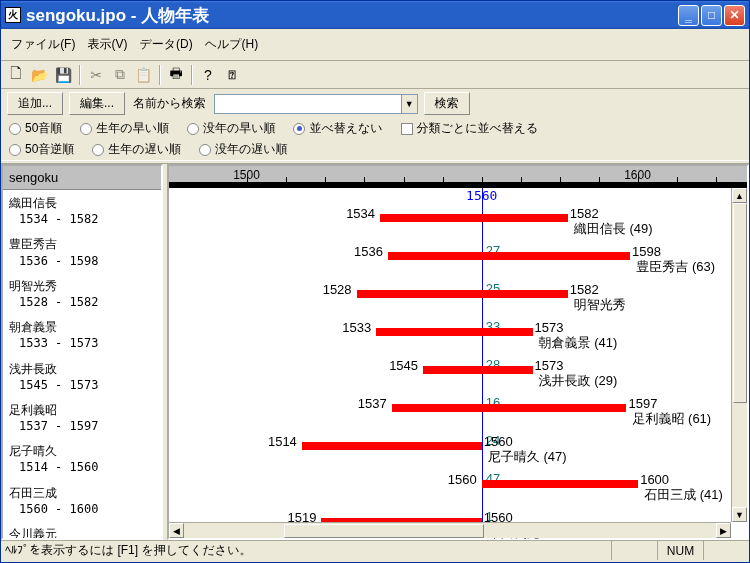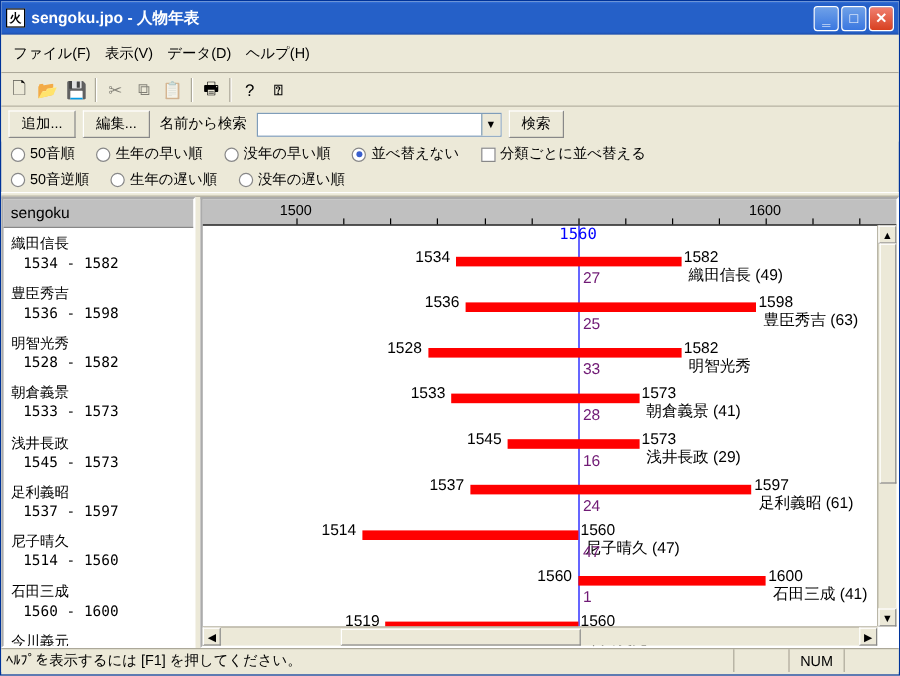--- a/index.html
+++ b/index.html
@@ -1,19 +1,19 @@
 <!DOCTYPE html>
 <html><head>
 <meta charset="utf-8">
 <style>
 * { box-sizing: border-box; margin: 0; padding: 0; font-family: "MS UI Gothic", "MS PGothic", sans-serif; font-size: 12px; }
 body { background: #ece9d8; width: 750px; height: 563px; overflow: hidden; border: 1px solid #003399; }
 .titlebar { height: 28px; background: linear-gradient(#3a77e0,#2560c8 8%,#2560c8 92%,#1a4aa8); color: #fff; display: flex; align-items: center; padding: 0 4px; }
 .titlebar .appicon { width: 16px; height: 16px; background: #fff; border: 1px solid #000; margin-right: 5px; display: inline-flex; align-items: center; justify-content: center; color: #000; font-size: 10px; font-weight: bold; }
-.titlebar .title { flex: 1; font-weight: bold; font-size: 13px; }
+.titlebar .title { flex: 1; font-weight: bold; font-size: 17px; }
 .winbtns { display: flex; gap: 2px; }
 .winbtn { width: 21px; height: 21px; background: linear-gradient(#6fa1e8,#3a77e0); border: 1px solid #fff; border-radius: 3px; color: #fff; display: flex; align-items: center; justify-content: center; font-weight: bold; font-size: 12px; cursor: pointer; }
 .winbtn.close { background: linear-gradient(#f08070,#d84020); }
 .menubar { height: 32px; background: #ece9d8; display: flex; align-items: center; padding: 0 4px; border-bottom: 1px solid #aca899; }
 .menubar span { padding: 2px 6px; cursor: pointer; }
 .toolbar { height: 28px; background: #ece9d8; display: flex; align-items: center; padding: 2px 4px; gap: 2px; border-bottom: 1px solid #aca899; }
 .tbtn { width: 22px; height: 22px; display: flex; align-items: center; justify-content: center; cursor: pointer; font-size: 14px; }
 .tsep { width: 1px; height: 20px; border-left: 1px solid #aca899; border-right: 1px solid #fff; margin: 0 2px; }
 .ctrlrow { display: flex; align-items: center; gap: 6px; padding: 3px 6px; background: #ece9d8; }
 .btn3d { padding: 2px 10px; background: #ece9d8; border: 1px solid #888; border-top-color: #fff; border-left-color: #fff; cursor: pointer; }
@@ -28,29 +28,29 @@
 .check-box { width: 12px; height: 12px; border: 1px solid #888; background: #fff; display: inline-block; }
 .splitter { height: 4px; background: #ece9d8; border-top: 1px solid #fff; border-bottom: 1px solid #aca899; }
 .main { display: flex; height: 376px; }
 .sidebar { width: 162px; border: 2px inset #fff; background: #fff; display: flex; flex-direction: column; }
 .side-head { background: #c0c0c0; padding: 4px 6px; border-bottom: 1px solid #888; font-size: 13px; }
 .side-list { flex: 1; overflow: auto; padding: 2px 6px; }
 .pitem { padding: 3px 0 6px; font-size: 13px; line-height: 1.35; }
 .pitem .dates { padding-left: 10px; font-family: "MS Gothic", monospace; }
 .vsplit { width: 4px; background: #ece9d8; }
 .timeline { flex: 1; border: 2px inset #fff; background: #fff; position: relative; }
-.ruler { height: 22px; background: #c0c0c0; position: relative; border-bottom: 1px solid #000000; font-size: 13px; }
+.ruler { height: 22px; background: #c0c0c0; position: relative; border-bottom: 6px solid #000000; font-size: 13px; }
 .ruler .tick { position: absolute; top: 2px; }
 .ruler .tk { position: absolute; bottom: 0; width: 1px; height: 5px; background: #000; }
 .tbody { position: absolute; top: 22px; left: 0; right: 16px; bottom: 16px; padding-left: 15px; }
 .current-line { position: absolute; top: 0; bottom: 0; width: 1px; background: #0000ff; }
 .current-label { position: absolute; top: 0; color: #0000ff; font-size: 13px; transform: translateX(-50%); font-family: "MS Gothic", monospace; }
 .bar { position: absolute; height: 8px; background: #ff0000; }
 .bartxt { position: absolute; font-size: 13px; white-space: nowrap; }
-.blue { color: #701a75; }
+.blue { color: #0f766e; margin-top: 19px; }
 .hscroll { position: absolute; bottom: 0; left: 0; right: 16px; height: 16px; background: #ece9d8; border-top: 1px solid #aca899; display: flex; align-items: center; }
 .vscroll { position: absolute; top: 22px; right: 0; bottom: 16px; width: 16px; background: #ece9d8; border-left: 1px solid #aca899; display: flex; flex-direction: column; align-items: center; }
 .sbtn { width: 15px; height: 15px; background: #ece9d8; border: 1px solid #888; border-top-color: #fff; border-left-color: #fff; display: flex; align-items: center; justify-content: center; font-size: 9px; cursor: pointer; }
 .sthumb-h { height: 14px; background: #ece9d8; border: 1px solid #888; border-top-color: #fff; border-left-color: #fff; }
 .sthumb-v { width: 14px; background: #ece9d8; border: 1px solid #888; border-top-color: #fff; border-left-color: #fff; }
 .statusbar { height: 20px; background: #ece9d8; border-top: 1px solid #aca899; display: flex; align-items: center; font-size: 11px; }
 .statusbar .msg { flex: 1; padding: 0 4px; }
 .statusbar .pane { width: 46px; text-align: center; border-left: 1px solid #aca899; height: 100%; display: flex; align-items: center; justify-content: center; }
 </style>
 </head>

